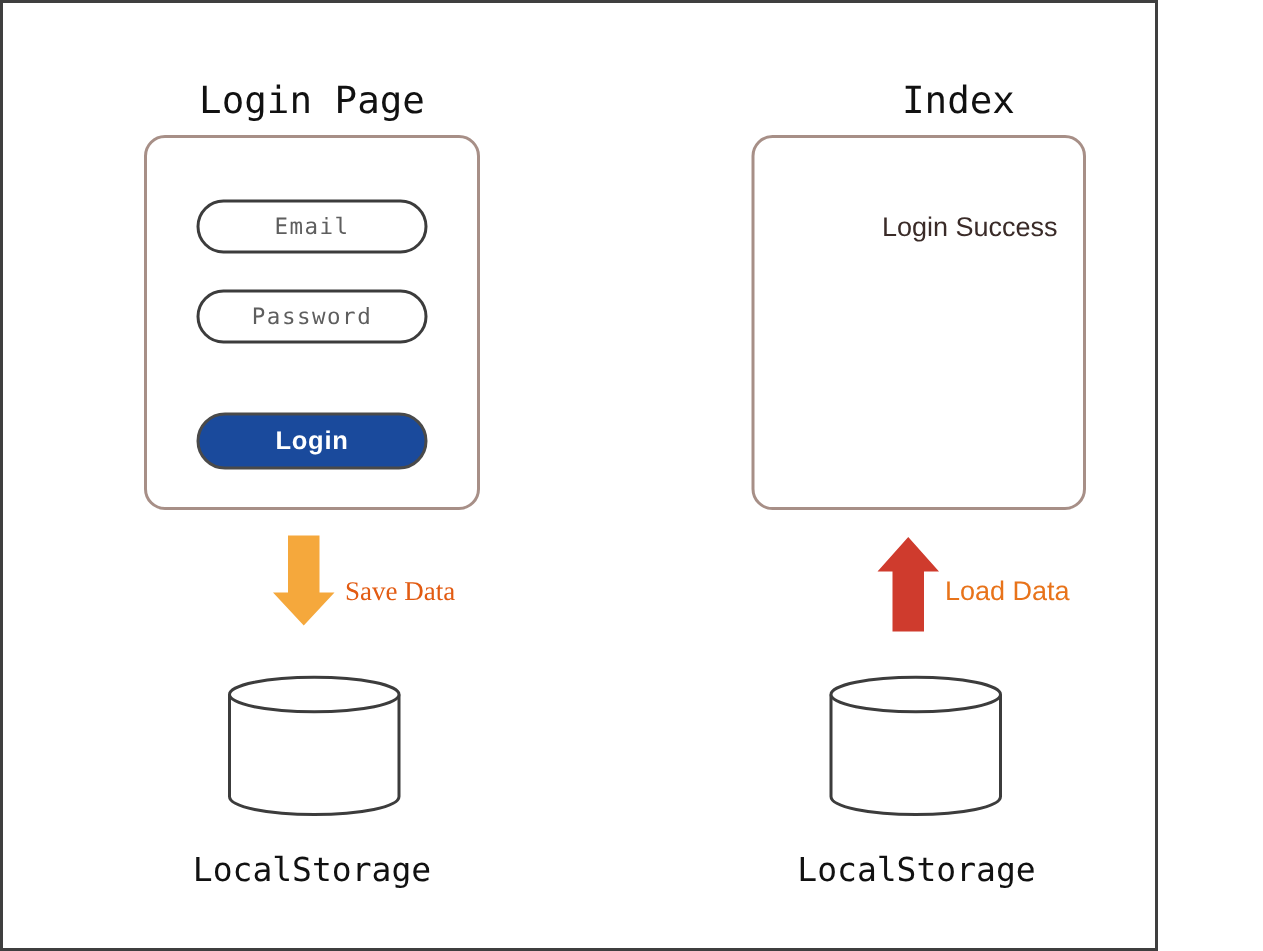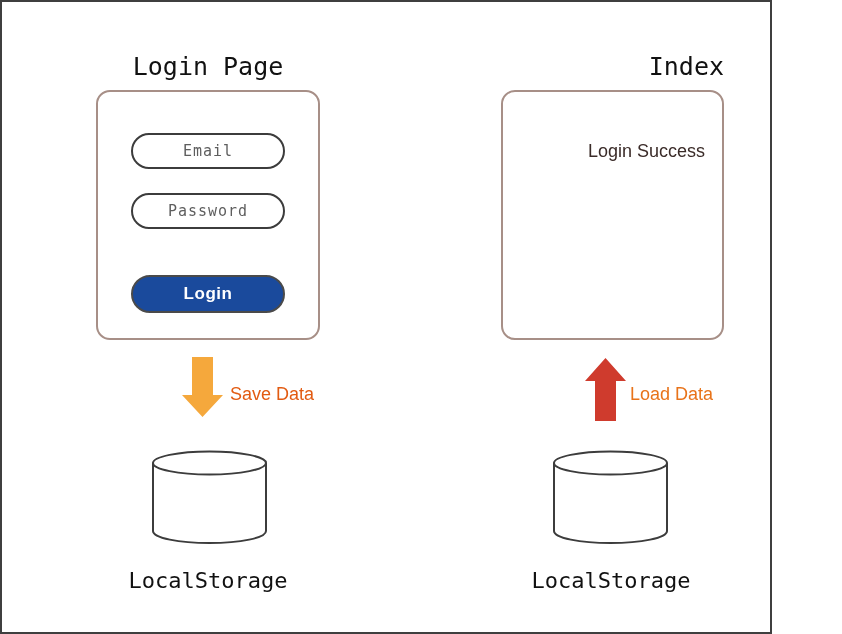--- a/index.html
+++ b/index.html
@@ -128,29 +128,29 @@
     <span>Email</span>
   </div>
 
   <div class="login-button" style="left:129px; top:273px; width:154px; height:38px;">
     <span>Login</span>
   </div>
 
   <svg class="arrow-svg" style="left:180px; top:355px; width:44px; height:62px;" width="44" height="62" viewBox="0 0 44 62">
     <polygon points="10,0 31,0 31,38 41,38 20.5,60 0,38 10,38" fill="#f5a83c"></polygon>
   </svg>
-  <div class="arrow-label label-save" style="left:228px; top:382px;">Save Data</div>
+  <div class="arrow-label label-save" style="left:228px; top:382px;font-family:Liberation Serif, serif;">Save Data</div>
 
   <svg class="cylinder-svg" style="left:150px; top:448px; width:116px; height:94px;" width="116" height="94" viewBox="0 0 116 94">
     <path d="M1,13 L1,81 C1,88 27,93 57.5,93 C88,93 114,88 114,81 L114,13" fill="#ffffff" stroke="#3c3c3c" stroke-width="2"></path>
     <ellipse cx="57.5" cy="13" rx="56.5" ry="11.5" fill="#ffffff" stroke="#3c3c3c" stroke-width="2"></ellipse>
   </svg>
   <div class="cylinder-label" style="left:106px; top:566px; width:200px;">LocalStorage</div>
 
-  <div class="panel-title" style="left:500px; top:50px; width:222px;text-align:right;">Index</div>
+  <div class="panel-title" style="left:526px; top:50px; width:222px;">Index</div>
 
   <div class="page-panel" style="left:499px; top:88px; width:223px; height:250px;">
   </div>
 
   <div class="panel-body-text" style="left:499px; top:139px; width:223px;padding-left:34px;">Login Success</div>
 
   <svg class="arrow-svg" style="left:583px; top:356px; width:44px; height:64px;" width="44" height="64" viewBox="0 0 44 64">
     <polygon points="20.5,0 41,23 31,23 31,63 10,63 10,23 0,23" fill="#cf3b2d"></polygon>
   </svg>
   <div class="arrow-label label-load" style="left:628px; top:382px;">Load Data</div>

